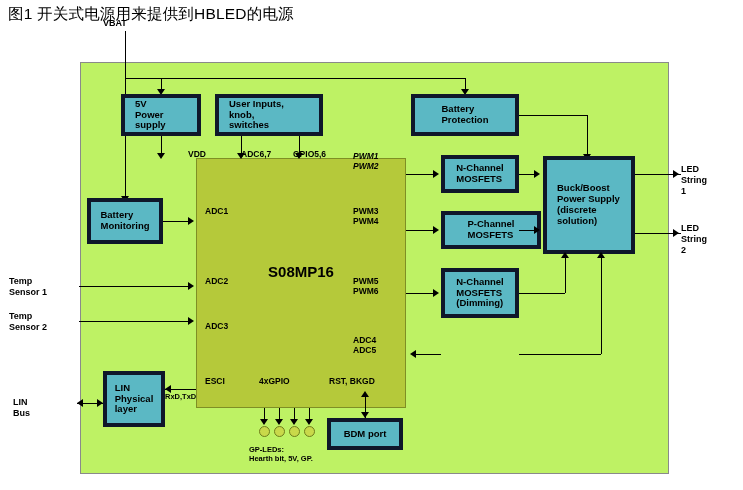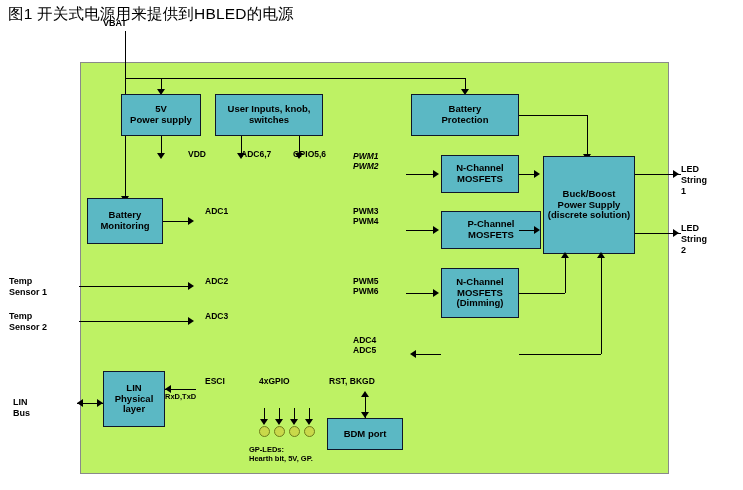--- a/index.html
+++ b/index.html
@@ -29,32 +29,32 @@
     top: 62px;
     width: 587px;
     height: 410px;
     background: #bef264;
     border: 1px solid #8a8a8a;
   }
   
   .box {
     position: absolute;
     box-sizing: border-box;
-    border: 1px solid #0f172a;
+    border: 4px solid #0f172a;
     background: #5bb8c4;
     color: #000;
     font-size: 9.5px;
     font-weight: bold;
     line-height: 1.15;
-    text-align: center;
+    text-align: left;
     display: flex;
     align-items: center;
     justify-content: center;
     white-space: pre-line;
-    padding: 2px;
+    padding: 10px;
   }
   .mcu {
     position: absolute;
     box-sizing: border-box;
     background: #b5c93a;
     border: 1px solid #7f8f24;
   }
   .mcu-title {
     position: absolute;
     left: 0;
@@ -145,28 +145,31 @@
   <div class="box" style="left:134px; top:31px; width:108px; height:42px;">User Inputs, knob,
 switches</div>
 
   <div class="box" style="left:330px; top:31px; width:108px; height:42px;">Battery
 Protection</div>
 
   <div class="hline" style="left:438px; top:52px; width:68px;"></div>
   <div class="vline" style="left:506px; top:52px; height:41px;"></div>
   <div class="arrow-d" style="left:502px; top:91px;"></div>
 
+  <div class="mcu" style="left:115px; top:95px; width:210px; height:250px;">
+    <div class="mcu-title">S08MP16</div>
+  </div>
 
   <div class="pin" style="left:107px; top:86px;">VDD</div>
   <div class="pin" style="left:160px; top:86px;">ADC6,7</div>
   <div class="pin" style="left:212px; top:86px;">GPIO5,6</div>
 
   <div class="pin" style="left:124px; top:143px;">ADC1</div>
   <div class="pin" style="left:124px; top:213px;">ADC2</div>
-  <div class="pin" style="left:124px; top:248px;">ADC3</div>
+  <div class="pin" style="left:124px; top:258px;">ADC3</div>
   <div class="pin" style="left:124px; top:313px;">ESCI</div>
   <div class="pin" style="left:178px; top:313px;">4xGPIO</div>
   <div class="pin" style="left:248px; top:313px;">RST, BKGD</div>
 
   <div class="pin" style="left:272px; top:88px;font-style:italic;">PWM1
 PWM2</div>
   <div class="pin" style="left:272px; top:143px;">PWM3
 PWM4</div>
   <div class="pin" style="left:272px; top:213px;">PWM5
 PWM6</div>

